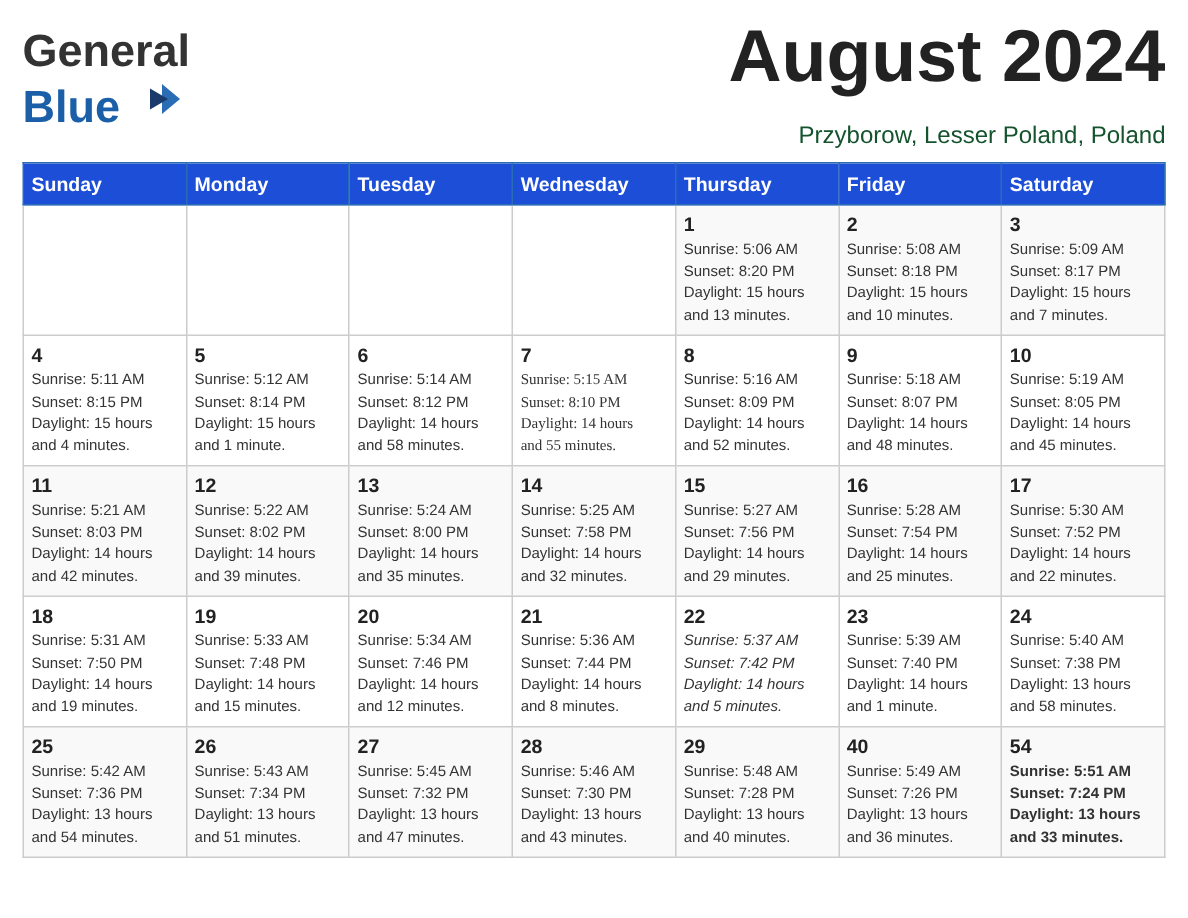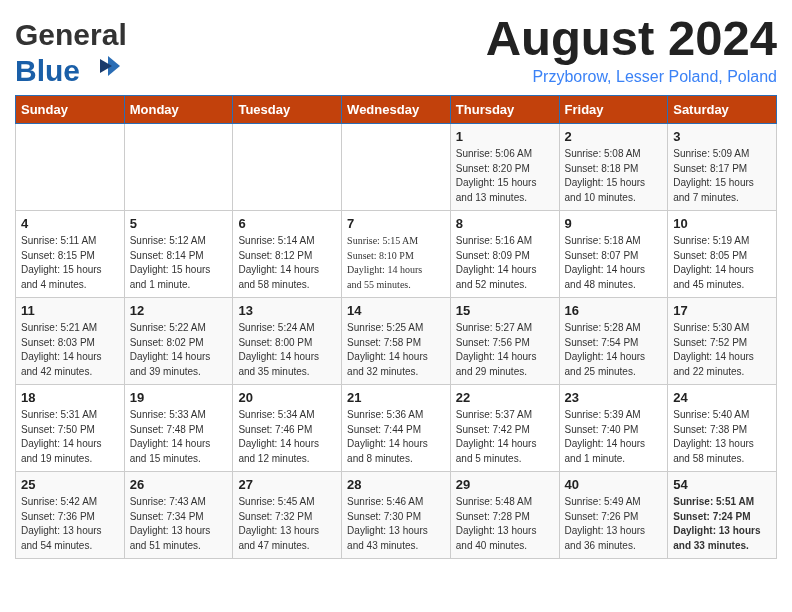--- a/index.html
+++ b/index.html
@@ -36,30 +36,30 @@
     .title-area {
       text-align: right;
     }
     .calendar-title {
       font-size: 49px;
       font-weight: bold;
       color: #222;
     }
     .calendar-subtitle {
       font-size: 16px;
-      color: #3b82f6;
-      margin-top: 2px;
+      color: #14532d;
+      margin-top: 16px;
     }
     table {
       width: 100%;
       border-collapse: collapse;
       font-size: 11px;
     }
     thead tr th {
-      background-color: #c2410c;
+      background-color: #1d4ed8;
       color: #fff;
       padding: 6px 5px;
       text-align: left;
       font-size: 13px;
       font-weight: bold;
       border: 1px solid #2a6db5;
     }
     tbody tr td {
       border: 1px solid #ccc;
       vertical-align: top;
@@ -276,21 +276,21 @@
         </td>
         <td>
           <div class="day-number">21</div>
           <div class="day-info" style="white-space: pre-line;">Sunrise: 5:36 AM
 Sunset: 7:44 PM
 Daylight: 14 hours
 and 8 minutes.</div>
         </td>
         <td>
           <div class="day-number">22</div>
-          <div class="day-info" style="white-space: pre-line;">Sunrise: 5:37 AM
+          <div class="day-info" style="white-space: pre-line; font-style: italic;">Sunrise: 5:37 AM
 Sunset: 7:42 PM
 Daylight: 14 hours
 and 5 minutes.</div>
         </td>
         <td>
           <div class="day-number">23</div>
           <div class="day-info" style="white-space: pre-line;">Sunrise: 5:39 AM
 Sunset: 7:40 PM
 Daylight: 14 hours
 and 1 minute.</div>
@@ -306,21 +306,21 @@
       <tr>
         <td>
           <div class="day-number">25</div>
           <div class="day-info" style="white-space: pre-line;">Sunrise: 5:42 AM
 Sunset: 7:36 PM
 Daylight: 13 hours
 and 54 minutes.</div>
         </td>
         <td>
           <div class="day-number">26</div>
-          <div class="day-info" style="white-space: pre-line;">Sunrise: 7:43 AM
+          <div class="day-info" style="white-space: pre-line;">Sunrise: 5:43 AM
 Sunset: 7:34 PM
 Daylight: 13 hours
 and 51 minutes.</div>
         </td>
         <td>
           <div class="day-number">27</div>
           <div class="day-info" style="white-space: pre-line;">Sunrise: 5:45 AM
 Sunset: 7:32 PM
 Daylight: 13 hours
 and 47 minutes.</div>

